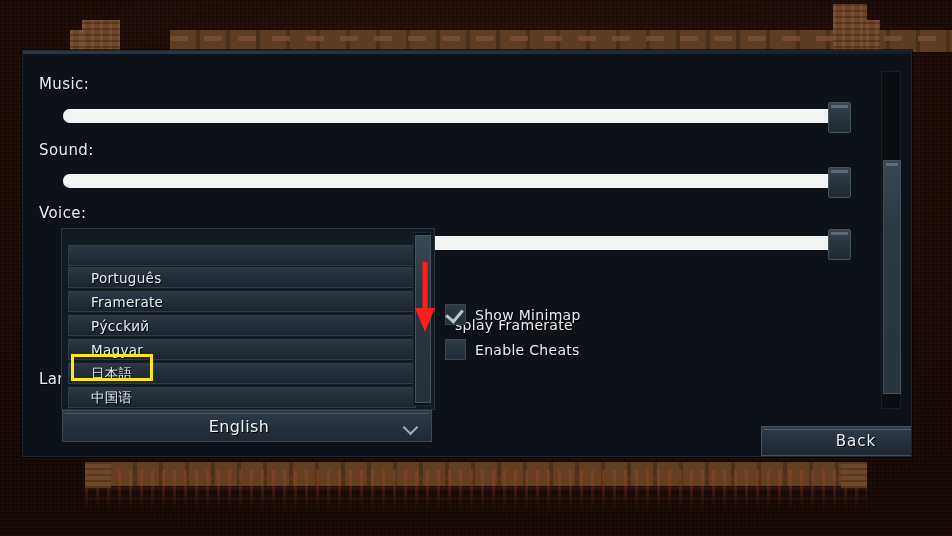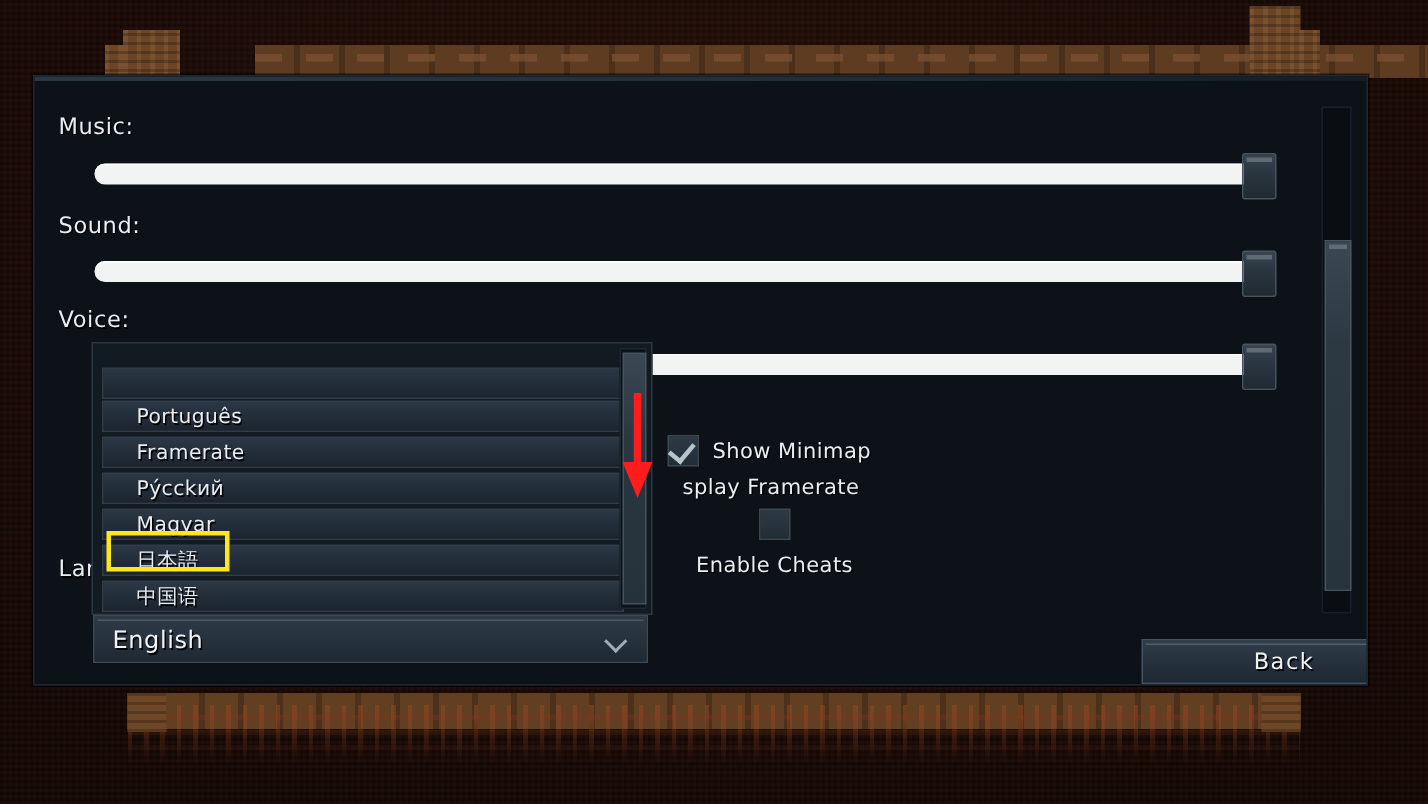--- a/index.html
+++ b/index.html
@@ -355,20 +355,21 @@
     width: 370px;
     height: 32px;
     background: linear-gradient(180deg, #2e3b47 0%, #26323d 50%, #1f2933 100%);
     border: 1px solid #3d4a56;
     display: flex;
     align-items: center;
     padding: 0 12px;
     box-sizing: border-box;
     z-index: 35;
     cursor: pointer;
+    text-align: center;
   }
   #language-select::before {
     content: "";
     position: absolute;
     left: 2px; right: 2px; top: 2px;
     height: 1px;
     background: rgba(255,255,255,0.16);
   }
   #language-select .sel-value {
     color: #f0f4f7;
@@ -427,28 +428,28 @@
     <div class="slider-handle" style="left:805px; top:116px;"></div>
 
     <div class="opt-label" style="left:16px; top:153px;">Voice:</div>
     <div class="slider-track" style="left:40px; top:185px; width:786px;"></div>
     <div class="slider-handle" style="left:805px; top:178px;"></div>
 
     <div class="opt-label" style="left:16px; top:319px;">Lan</div>
 
     <div class="framerate-label">splay Framerate</div>
 
-    <div class="check-row" style="left:422px; top:239px;">
+    <div class="check-row" style="left:422px; top:253px;">
       <span class="checkbox">
         <span class="tick"></span>
       </span>
       <span class="check-label">Show Minimap</span>
     </div>
 
-    <div class="check-row" style="left:441px; top:288px;flex-direction:column;">
+    <div class="check-row" style="left:422px; top:288px;">
       <span class="checkbox"></span>
       <span class="check-label">Enable Cheats</span>
     </div>
 
     <div id="main-scroll-gap"></div>
     <div id="main-scroll-track">
       <div id="main-scroll-thumb"></div>
     </div>
 
     <div id="back-button">Back</div>

